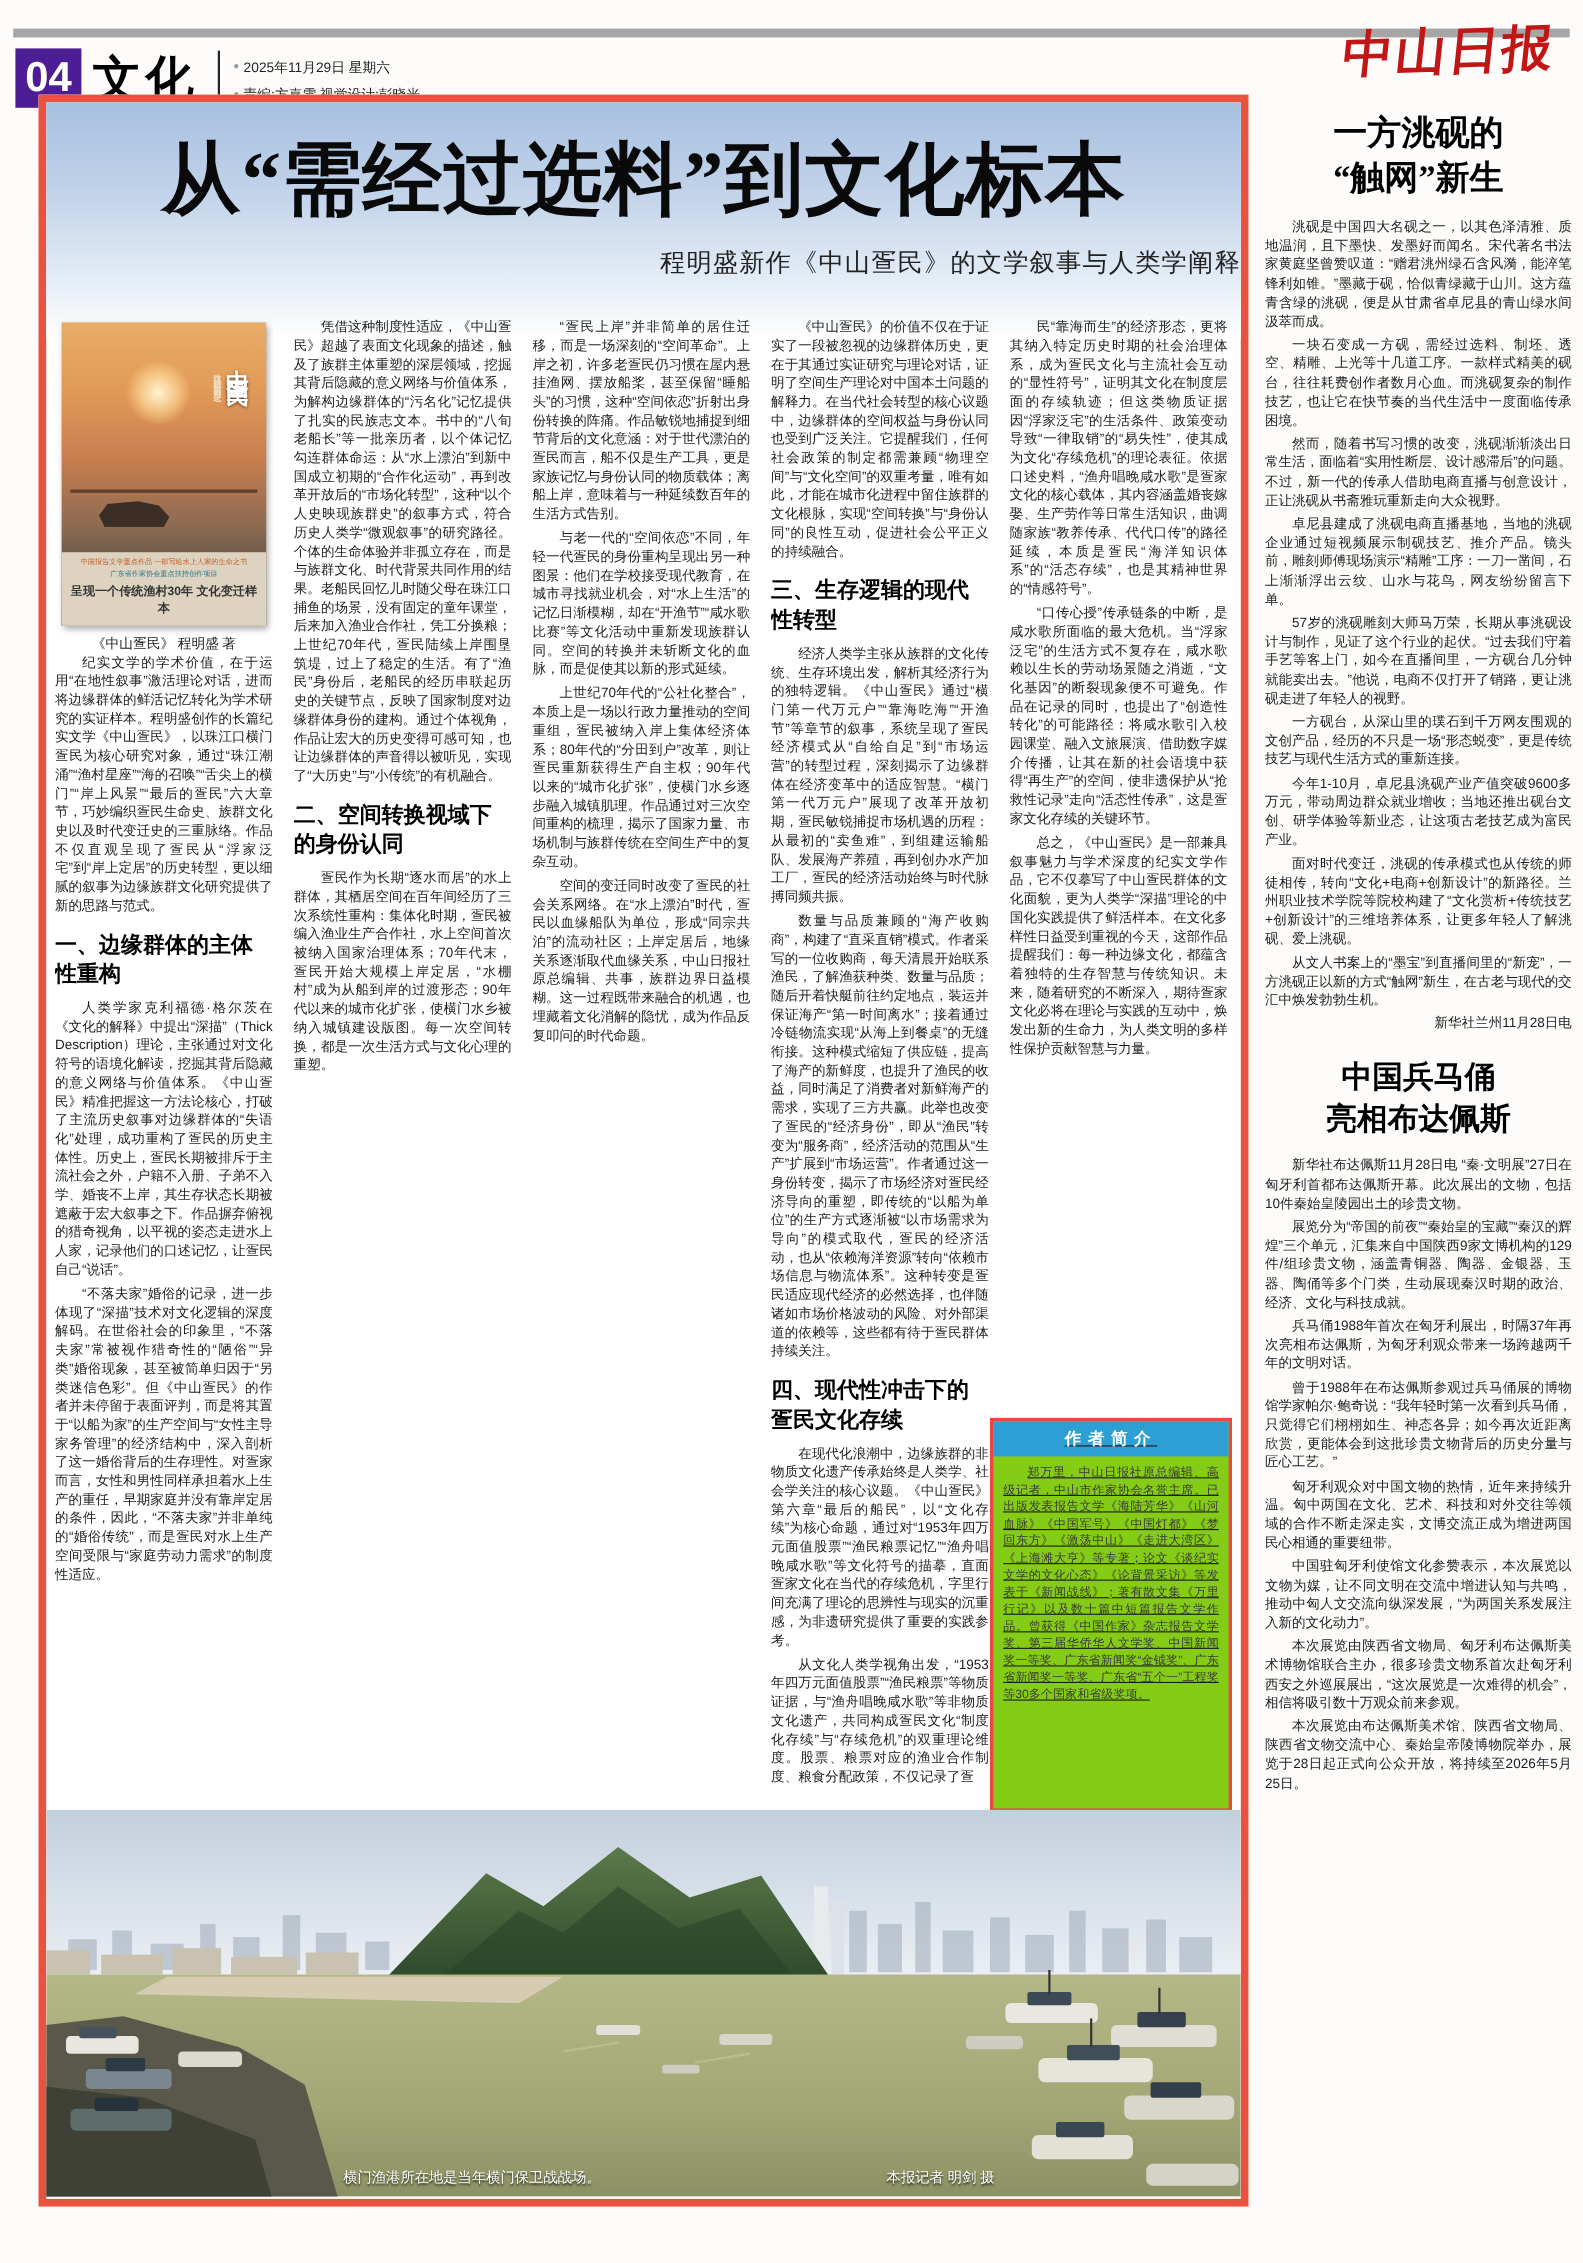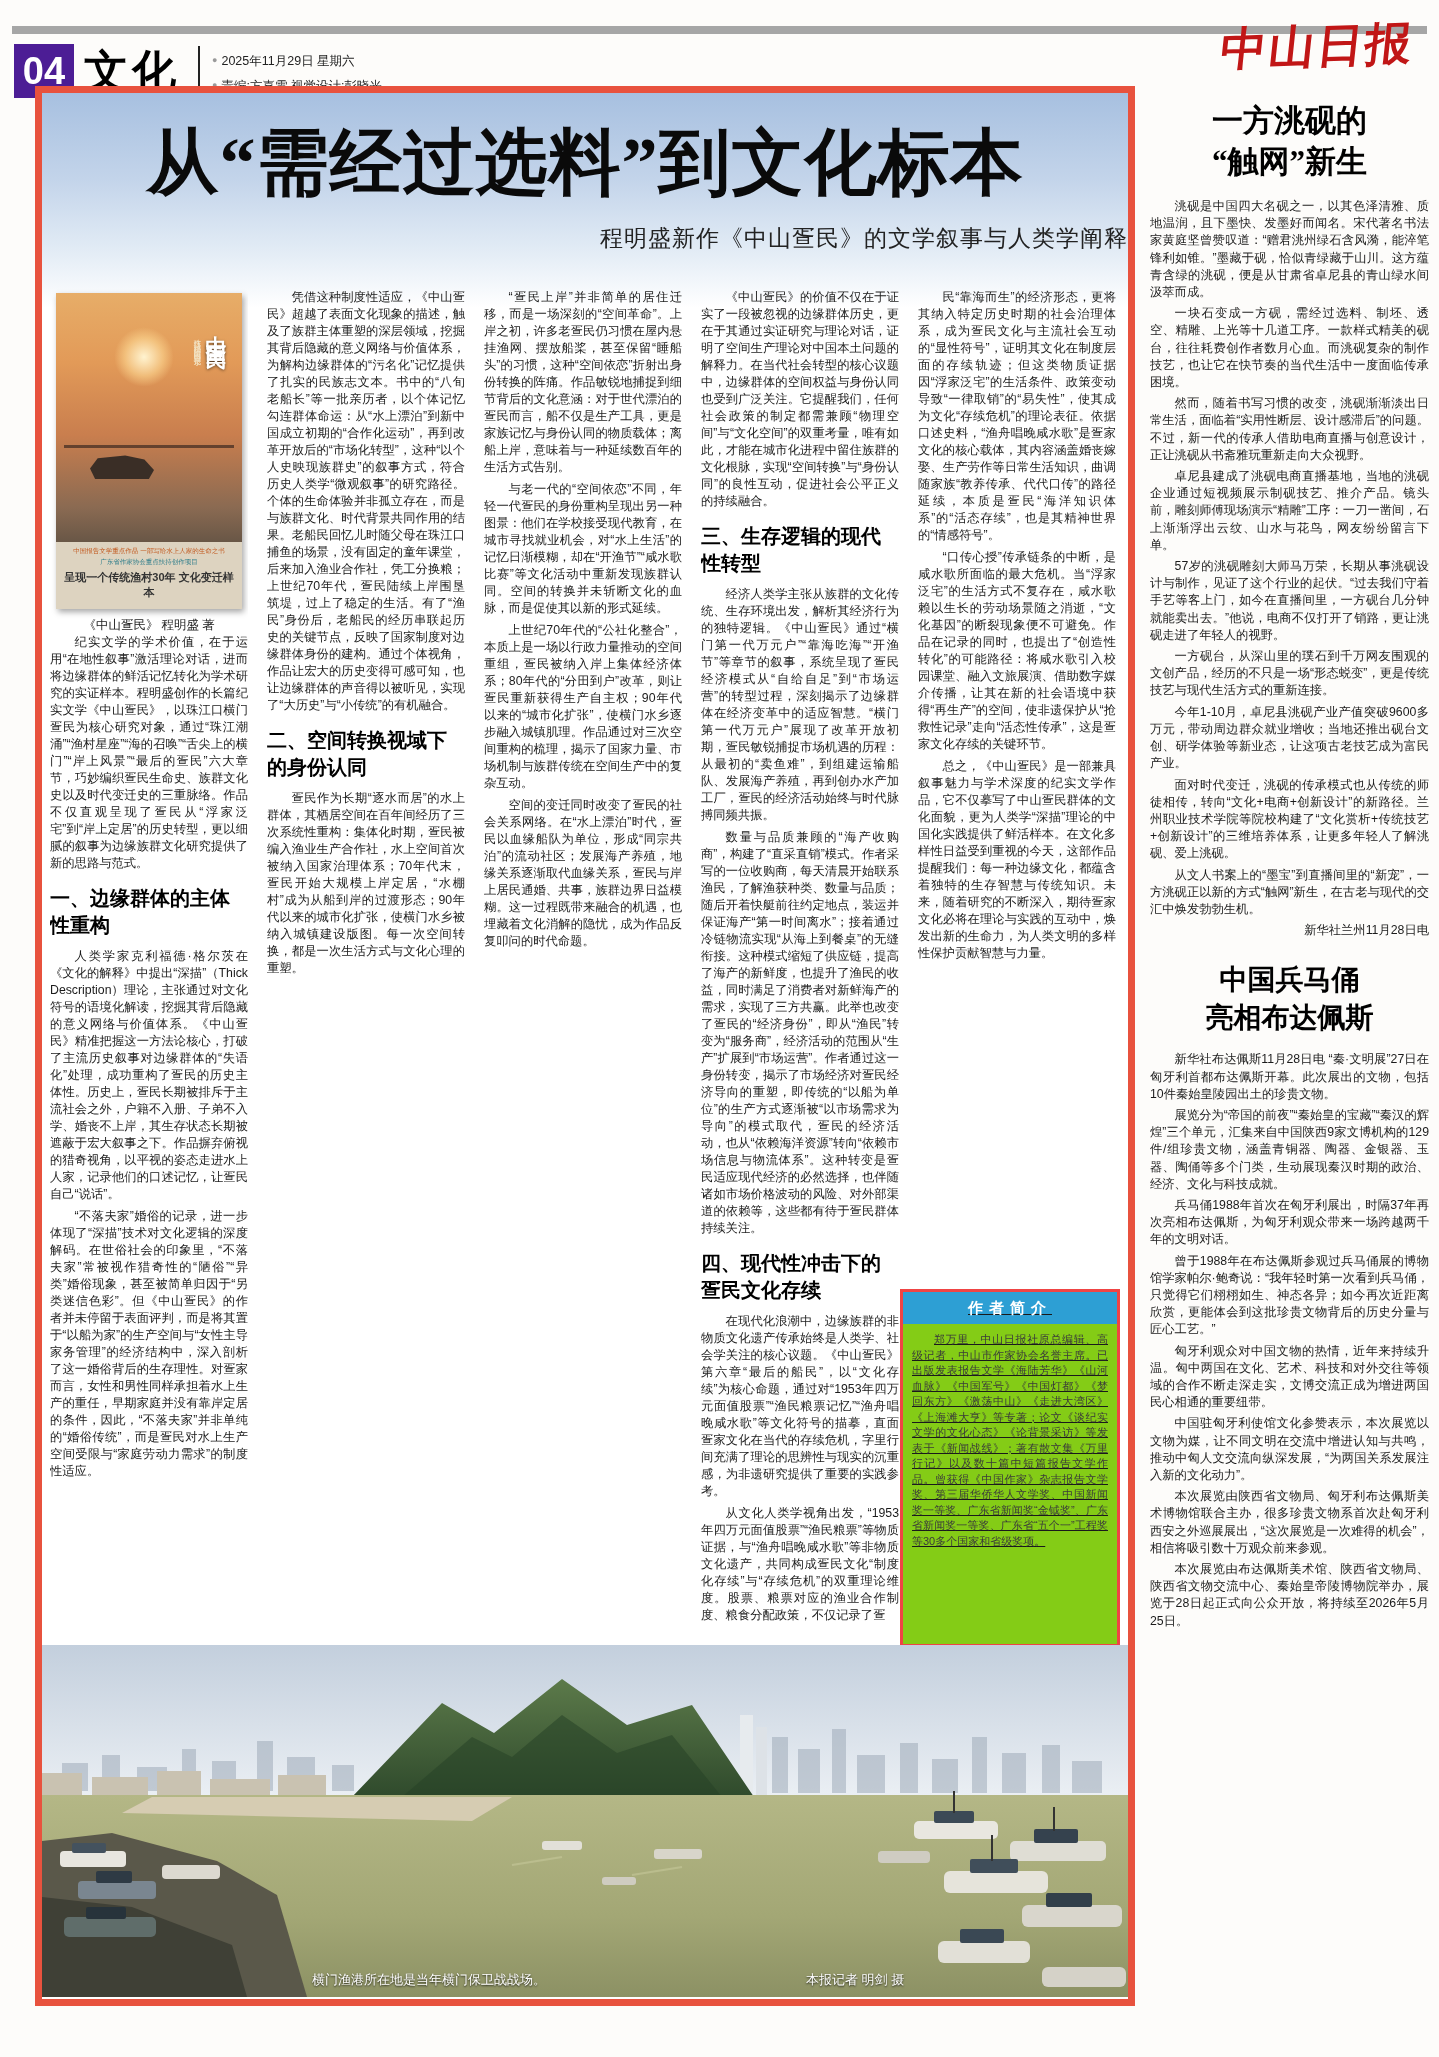--- a/index.html
+++ b/index.html
@@ -23,21 +23,21 @@
             font-family:"Liberation Serif","DejaVu Serif",serif;font-weight:900;font-size:72px;color:#0a0a0a;letter-spacing:1px;}
   .subhead{position:absolute;left:0;top:130px;width:1086px;text-align:right;font-size:23px;color:#222;letter-spacing:1px;}
   .byline{position:absolute;left:0;top:168px;width:1086px;text-align:center;font-size:13px;color:#333;}
   
   .col{position:absolute;top:196px;width:198px;height:1352px;overflow:hidden;}
   .c1{left:8px;} .c2{left:225px;} .c3{left:442px;} .c4{left:659px;} .c5{left:876px;height:1000px;}
   .col p{font-size:12.3px;line-height:17px;text-align:justify;text-indent:2em;margin:0 0 5px;color:#1b1b1b;}
   .col h3{font-size:20px;font-weight:bold;margin:13px 0 9px;color:#000;}
   
   .book-wrap{width:198px;}
-  .book{position:relative;width:186px;height:316px;margin:4px auto 0;
+  .book{position:relative;width:186px;height:276px;margin:4px auto 0;
         background:linear-gradient(180deg,#e7ad68 0%,#e29a58 22%,#c97e4e 45%,#8a6a52 68%,#4c463c 88%,#2e2c26 100%);
         box-shadow:2px 3px 6px rgba(0,0,0,.35);}
   .book .sun{position:absolute;left:58px;top:34px;width:60px;height:60px;border-radius:50%;
              background:radial-gradient(circle,#fff3d0 0%,rgba(255,220,150,.55) 45%,rgba(255,220,150,0) 70%);}
   .book .bridge{position:absolute;left:8px;top:152px;width:170px;height:3px;background:rgba(70,45,35,.75);}
   .book .boat{position:absolute;left:34px;top:160px;width:64px;height:26px;background:#3a2e26;
               clip-path:polygon(0 60%,12% 20%,55% 10%,85% 25%,100% 65%,92% 100%,8% 100%);}
   .book .vtitle{position:absolute;right:12px;top:26px;writing-mode:vertical-rl;color:#fff;font-weight:900;
                 font-size:21px;letter-spacing:5px;text-shadow:0 1px 3px rgba(0,0,0,.5);
                 font-family:"Liberation Serif","DejaVu Serif",serif;}
@@ -117,21 +117,21 @@
     <div class="col c2">
       <p>凭借这种制度性适应，《中山疍民》超越了表面文化现象的描述，触及了族群主体重塑的深层领域，挖掘其背后隐藏的意义网络与价值体系，为解构边缘群体的“污名化”记忆提供了扎实的民族志文本。书中的“八旬老船长”等一批亲历者，以个体记忆勾连群体命运：从“水上漂泊”到新中国成立初期的“合作化运动”，再到改革开放后的“市场化转型”，这种“以个人史映现族群史”的叙事方式，符合历史人类学“微观叙事”的研究路径。个体的生命体验并非孤立存在，而是与族群文化、时代背景共同作用的结果。老船民回忆儿时随父母在珠江口捕鱼的场景，没有固定的童年课堂，后来加入渔业合作社，凭工分换粮；上世纪70年代，疍民陆续上岸围垦筑堤，过上了稳定的生活。有了“渔民”身份后，老船民的经历串联起历史的关键节点，反映了国家制度对边缘群体身份的建构。通过个体视角，作品让宏大的历史变得可感可知，也让边缘群体的声音得以被听见，实现了“大历史”与“小传统”的有机融合。</p>
       <h3>二、空间转换视域下的身份认同</h3>
       <p>疍民作为长期“逐水而居”的水上群体，其栖居空间在百年间经历了三次系统性重构：集体化时期，疍民被编入渔业生产合作社，水上空间首次被纳入国家治理体系；70年代末，疍民开始大规模上岸定居，“水棚村”成为从船到岸的过渡形态；90年代以来的城市化扩张，使横门水乡被纳入城镇建设版图。每一次空间转换，都是一次生活方式与文化心理的重塑。</p>
     </div>
 
     <div class="col c3">
       <p>“疍民上岸”并非简单的居住迁移，而是一场深刻的“空间革命”。上岸之初，许多老疍民仍习惯在屋内悬挂渔网、摆放船桨，甚至保留“睡船头”的习惯，这种“空间依恋”折射出身份转换的阵痛。作品敏锐地捕捉到细节背后的文化意涵：对于世代漂泊的疍民而言，船不仅是生产工具，更是家族记忆与身份认同的物质载体；离船上岸，意味着与一种延续数百年的生活方式告别。</p>
       <p>与老一代的“空间依恋”不同，年轻一代疍民的身份重构呈现出另一种图景：他们在学校接受现代教育，在城市寻找就业机会，对“水上生活”的记忆日渐模糊，却在“开渔节”“咸水歌比赛”等文化活动中重新发现族群认同。空间的转换并未斩断文化的血脉，而是促使其以新的形式延续。</p>
       <p>上世纪70年代的“公社化整合”，本质上是一场以行政力量推动的空间重组，疍民被纳入岸上集体经济体系；80年代的“分田到户”改革，则让疍民重新获得生产自主权；90年代以来的“城市化扩张”，使横门水乡逐步融入城镇肌理。作品通过对三次空间重构的梳理，揭示了国家力量、市场机制与族群传统在空间生产中的复杂互动。</p>
-      <p>空间的变迁同时改变了疍民的社会关系网络。在“水上漂泊”时代，疍民以血缘船队为单位，形成“同宗共泊”的流动社区；发展海产养殖，地缘关系逐渐取代血缘关系，疍民与岸上居民通婚、共事，族群边界日益模糊。这一过程既带来融合的机遇，也埋藏着文化消解的隐忧，成为作品反复叩问的时代命题。</p>
+      <p>空间的变迁同时改变了疍民的社会关系网络。在“水上漂泊”时代，疍民以血缘船队为单位，形成“同宗共泊”的流动社区；上岸定居后，地缘关系逐渐取代血缘关系，中山日报社原总编辑、共事，族群边界日益模糊。这一过程既带来融合的机遇，也埋藏着文化消解的隐忧，成为作品反复叩问的时代命题。</p>
     </div>
 
     <div class="col c4">
       <p>《中山疍民》的价值不仅在于证实了一段被忽视的边缘群体历史，更在于其通过实证研究与理论对话，证明了空间生产理论对中国本土问题的解释力。在当代社会转型的核心议题中，边缘群体的空间权益与身份认同也受到广泛关注。它提醒我们，任何社会政策的制定都需兼顾“物理空间”与“文化空间”的双重考量，唯有如此，才能在城市化进程中留住族群的文化根脉，实现“空间转换”与“身份认同”的良性互动，促进社会公平正义的持续融合。</p>
       <h3>三、生存逻辑的现代性转型</h3>
       <p>经济人类学主张从族群的文化传统、生存环境出发，解析其经济行为的独特逻辑。《中山疍民》通过“横门第一代万元户”“靠海吃海”“开渔节”等章节的叙事，系统呈现了疍民经济模式从“自给自足”到“市场运营”的转型过程，深刻揭示了边缘群体在经济变革中的适应智慧。“横门第一代万元户”展现了改革开放初期，疍民敏锐捕捉市场机遇的历程：从最初的“卖鱼难”，到组建运输船队、发展海产养殖，再到创办水产加工厂，疍民的经济活动始终与时代脉搏同频共振。</p>
       <p>数量与品质兼顾的“海产收购商”，构建了“直采直销”模式。作者采写的一位收购商，每天清晨开始联系渔民，了解渔获种类、数量与品质；随后开着快艇前往约定地点，装运并保证海产“第一时间离水”；接着通过冷链物流实现“从海上到餐桌”的无缝衔接。这种模式缩短了供应链，提高了海产的新鲜度，也提升了渔民的收益，同时满足了消费者对新鲜海产的需求，实现了三方共赢。此举也改变了疍民的“经济身份”，即从“渔民”转变为“服务商”，经济活动的范围从“生产”扩展到“市场运营”。作者通过这一身份转变，揭示了市场经济对疍民经济导向的重塑，即传统的“以船为单位”的生产方式逐渐被“以市场需求为导向”的模式取代，疍民的经济活动，也从“依赖海洋资源”转向“依赖市场信息与物流体系”。这种转变是疍民适应现代经济的必然选择，也伴随诸如市场价格波动的风险、对外部渠道的依赖等，这些都有待于疍民群体持续关注。</p>
       <h3>四、现代性冲击下的疍民文化存续</h3>
       <p>在现代化浪潮中，边缘族群的非物质文化遗产传承始终是人类学、社会学关注的核心议题。《中山疍民》第六章“最后的船民”，以“文化存续”为核心命题，通过对“1953年四万元面值股票”“渔民粮票记忆”“渔舟唱晚咸水歌”等文化符号的描摹，直面疍家文化在当代的存续危机，字里行间充满了理论的思辨性与现实的沉重感，为非遗研究提供了重要的实践参考。</p>
       <p>从文化人类学视角出发，“1953年四万元面值股票”“渔民粮票”等物质证据，与“渔舟唱晚咸水歌”等非物质文化遗产，共同构成疍民文化“制度化存续”与“存续危机”的双重理论维度。股票、粮票对应的渔业合作制度、粮食分配政策，不仅记录了疍</p>

